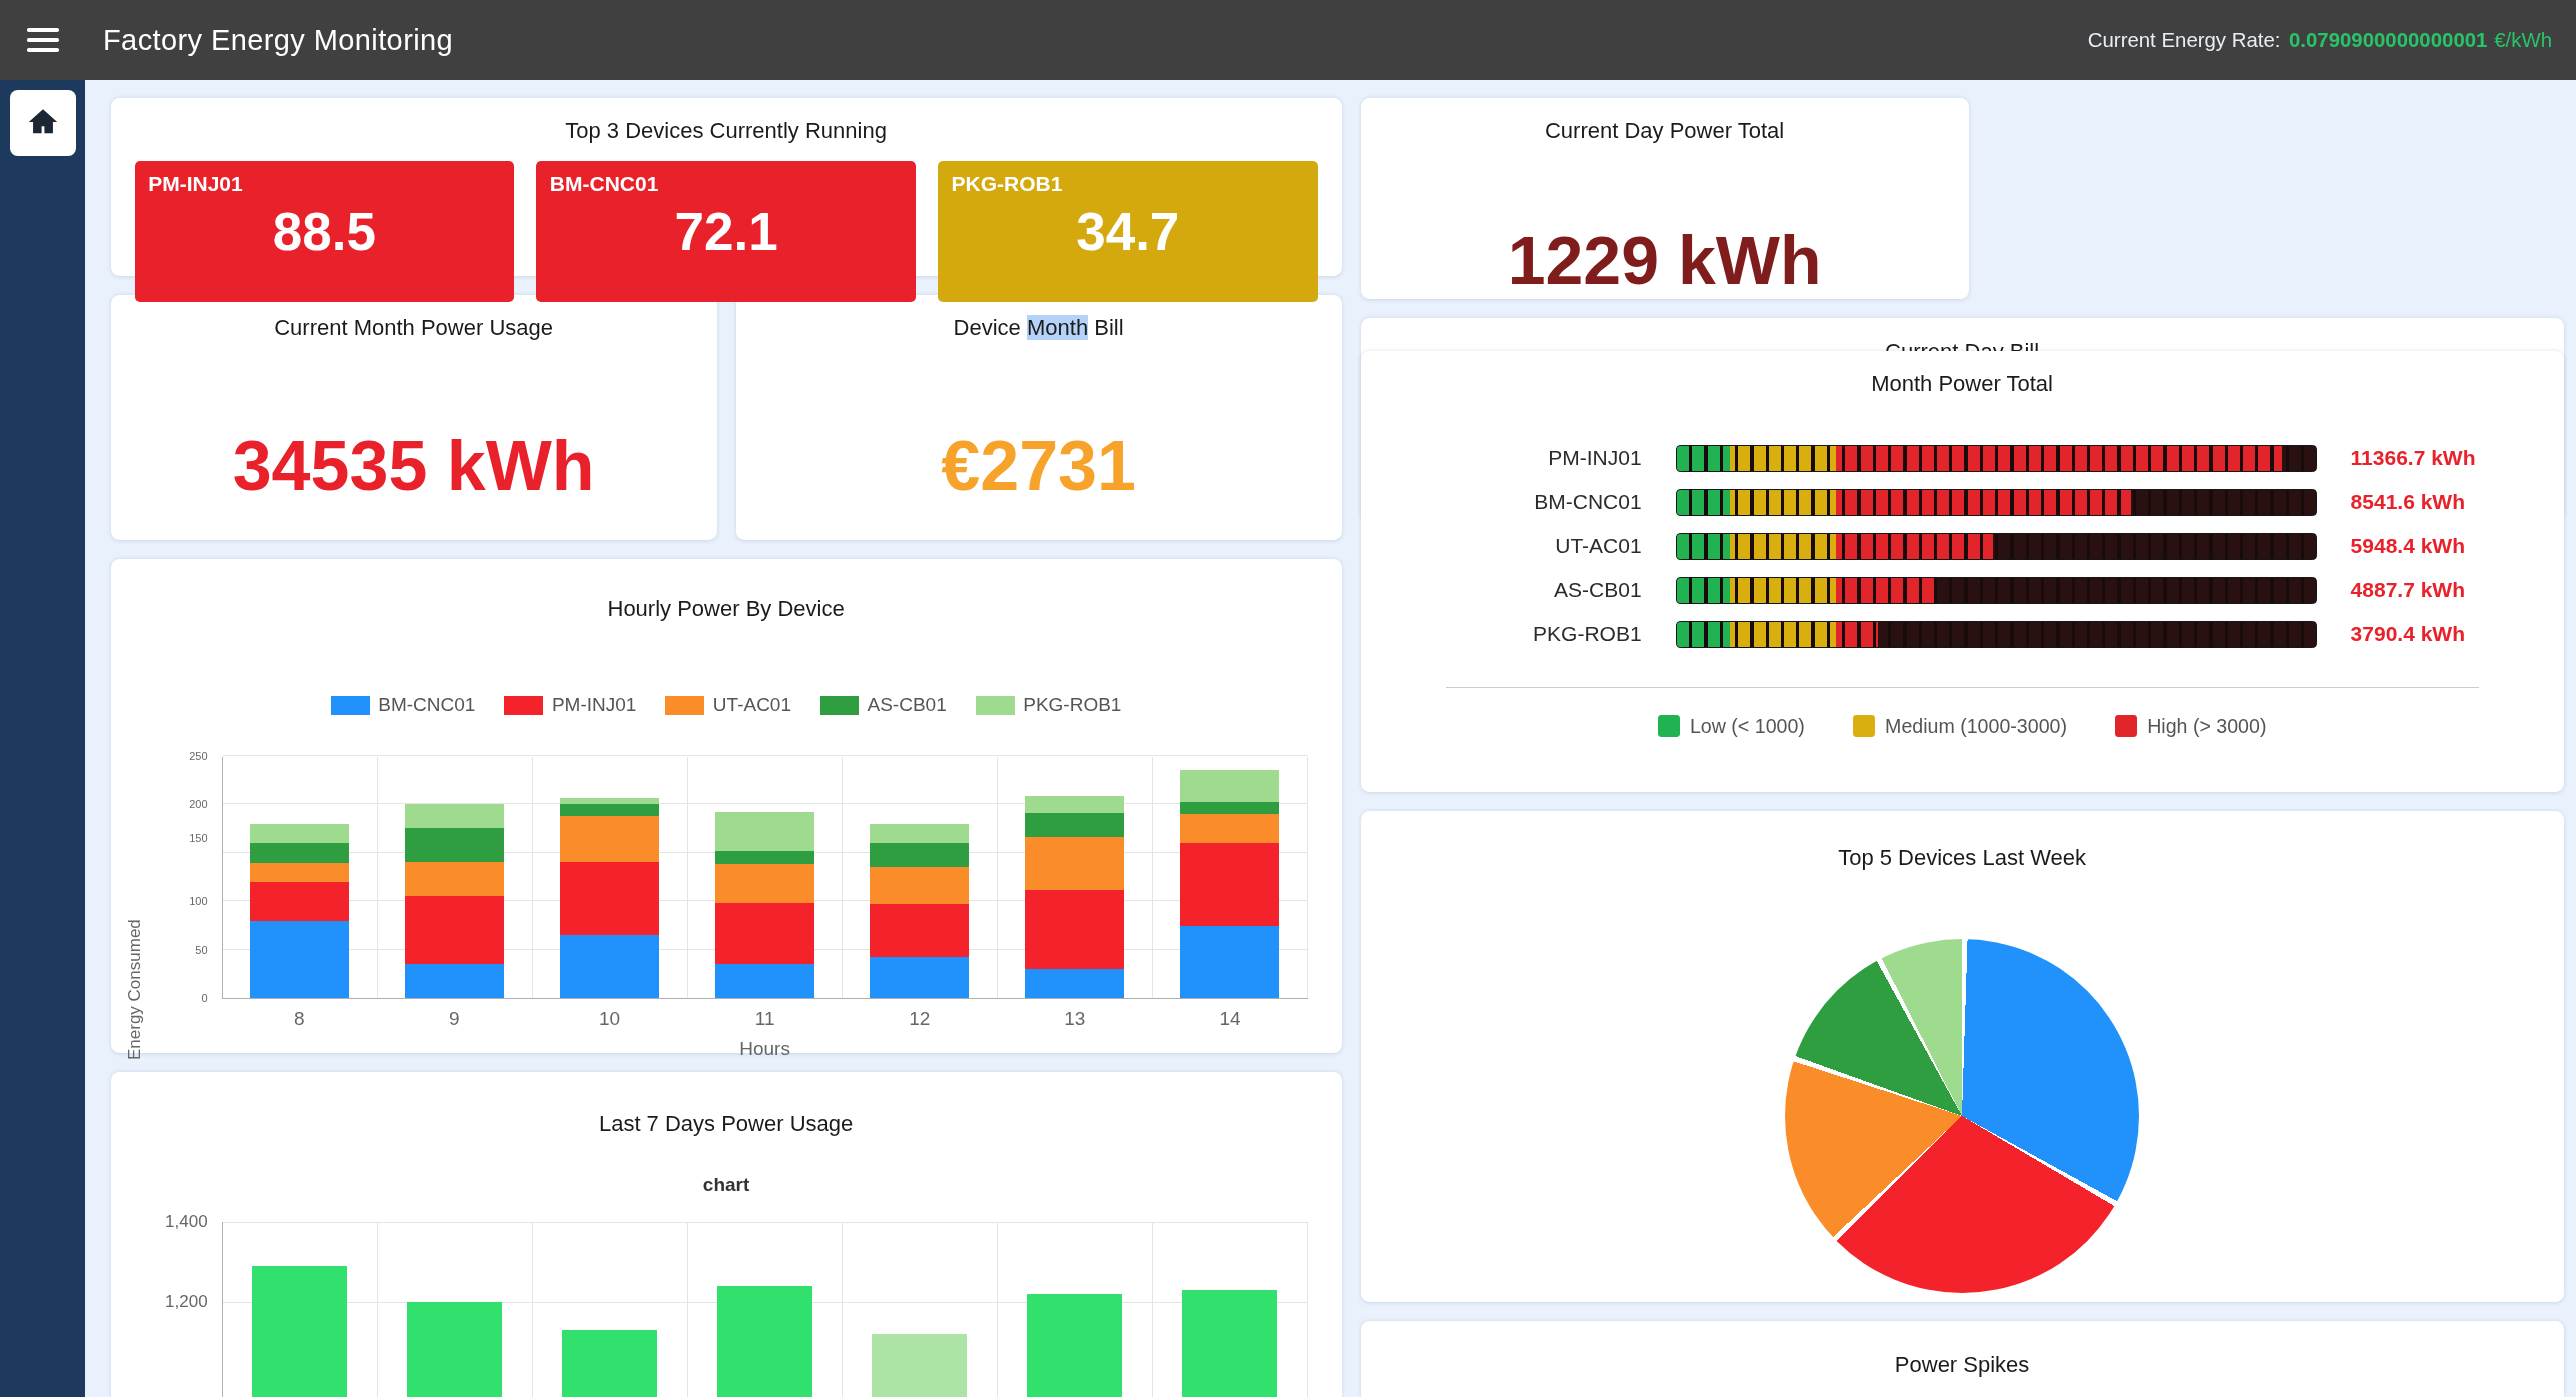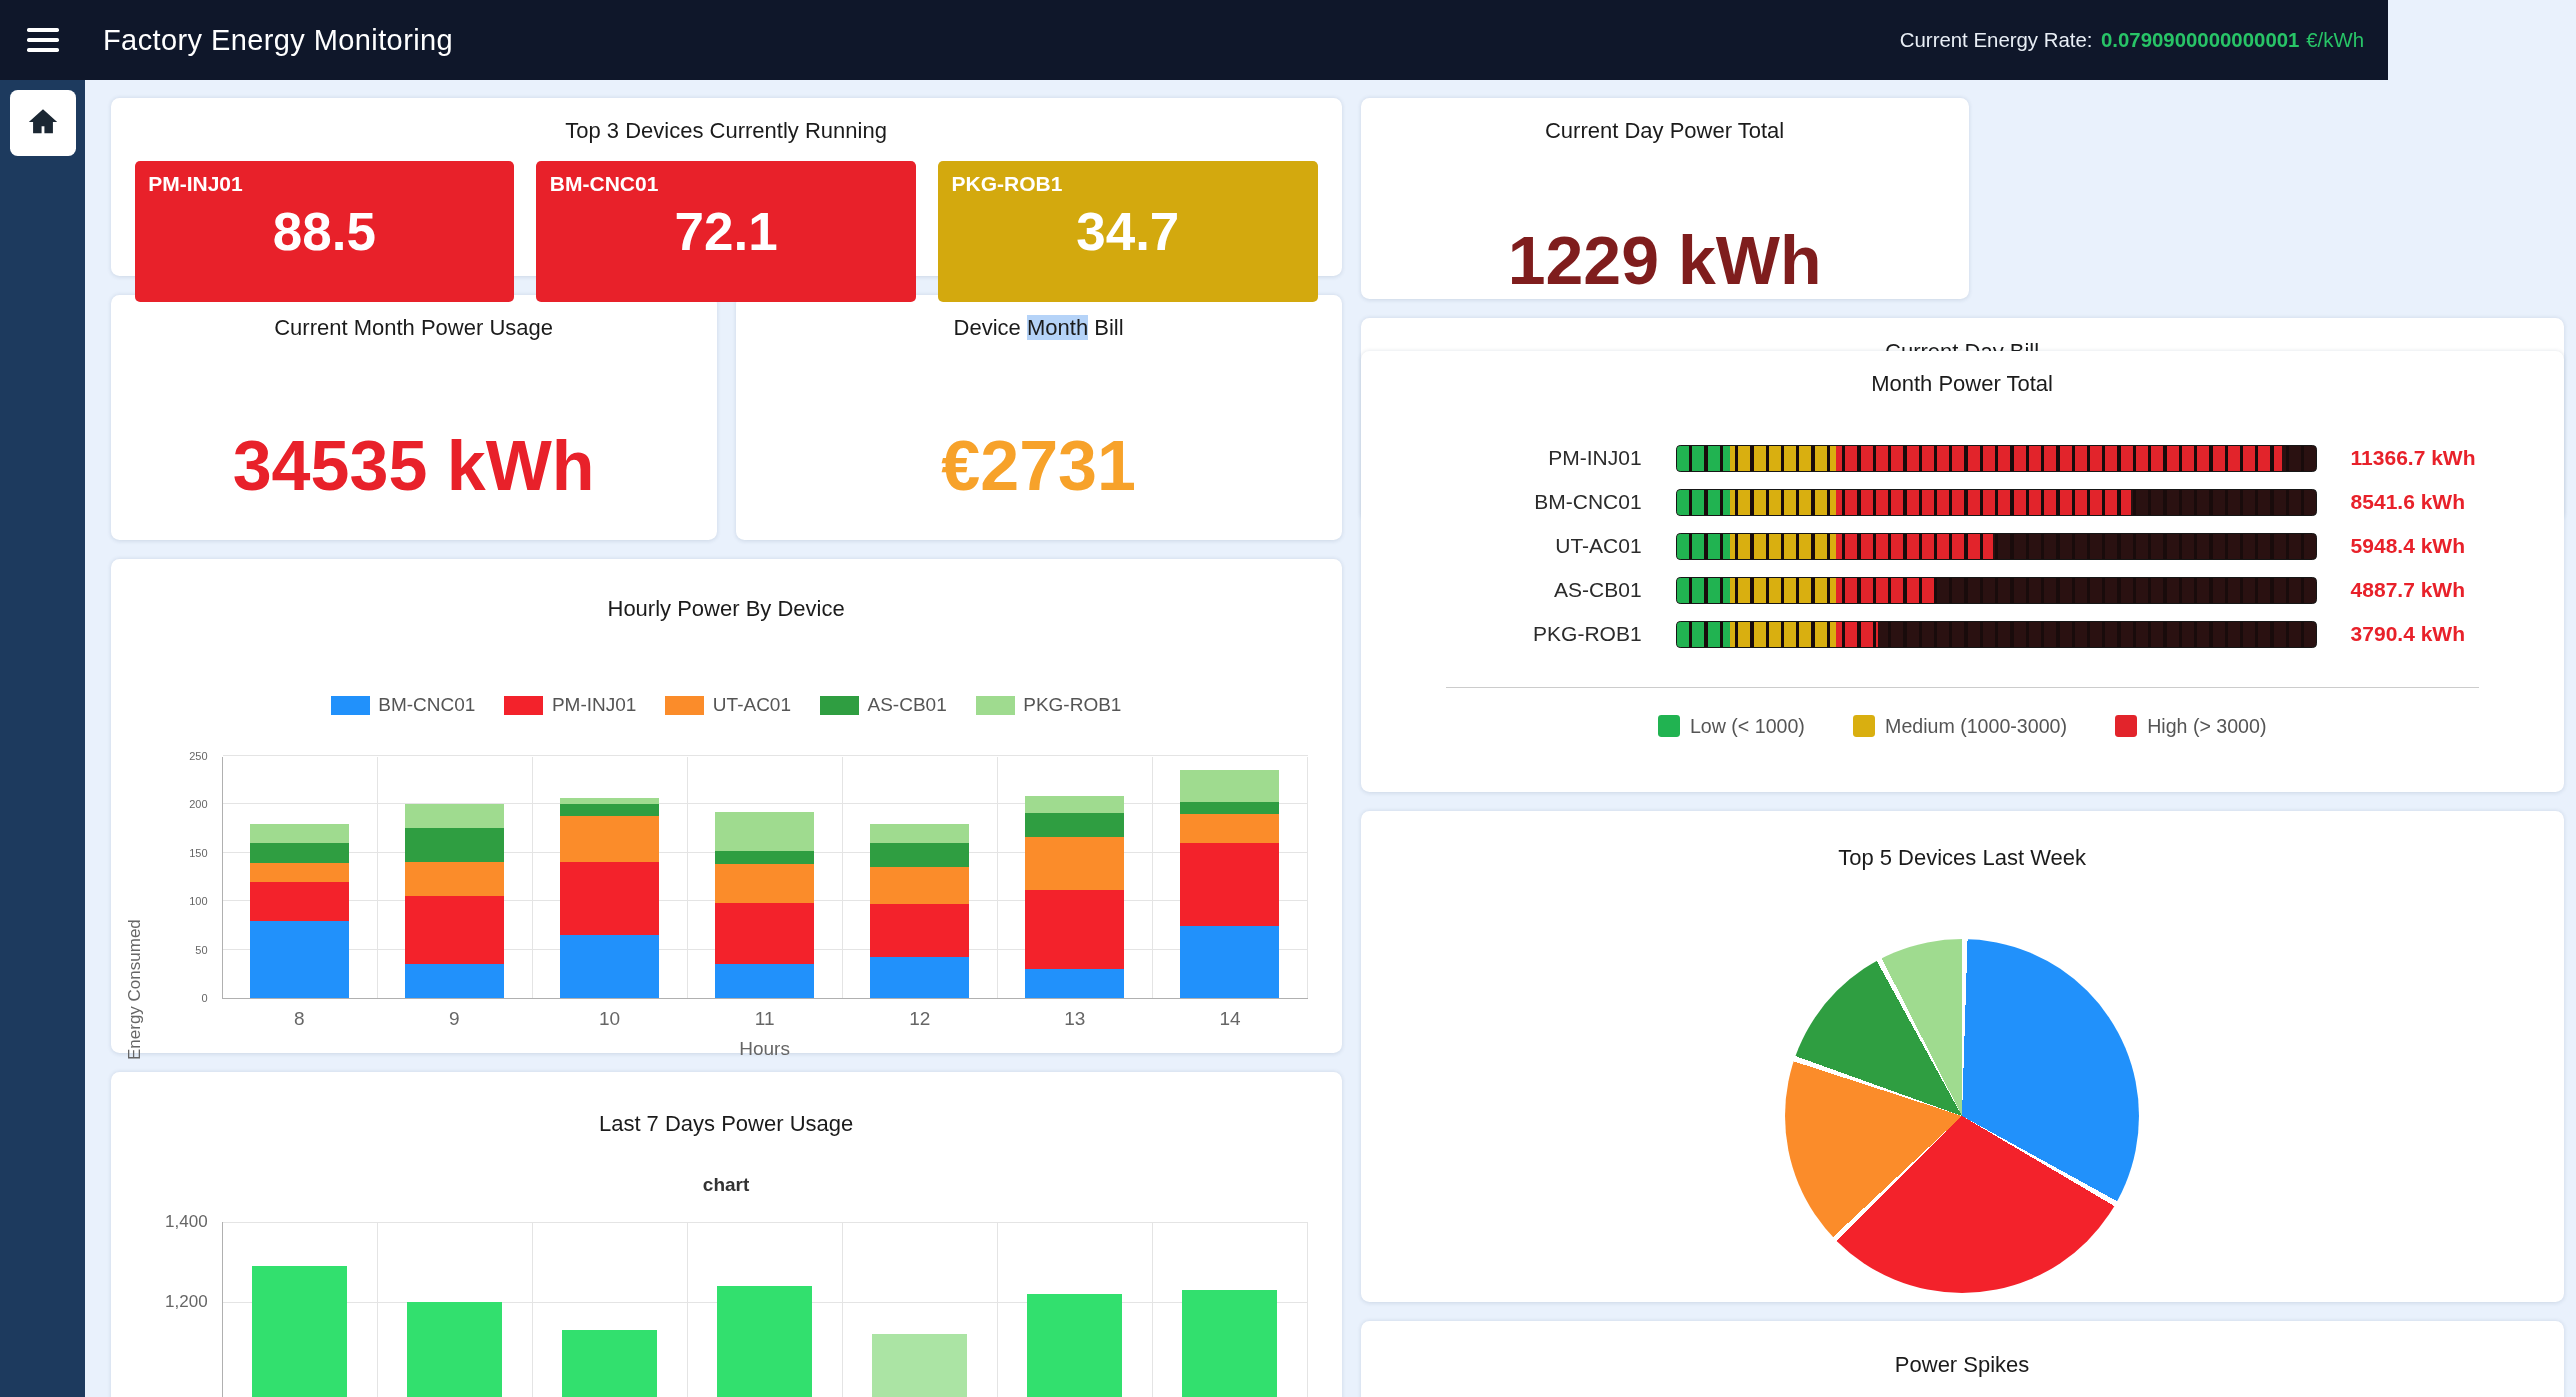--- a/index.html
+++ b/index.html
@@ -1,20 +1,20 @@
 <!DOCTYPE html>
 <html style="font-size:13.6px"><head>
 <meta charset="utf-8">
 <style>
   * { margin:0; padding:0; box-sizing:border-box; }
   html,body { width:2576px; height:1397px; overflow:hidden; }
   body { background:#e9f1fc; font-family:"Liberation Sans", sans-serif; position:relative; }
 
   
-  .header { position:absolute; top:0; left:0; width:2388px; height:80px; background:#0f172a;
+  .header { position:absolute; top:0; left:0; width:2576px; height:80px; background:#404040;
             display:flex; align-items:center; z-index:20; }
   .burger { margin-left:27px; width:32px; cursor:pointer; }
   .burger span { display:block; height:4.3px; background:#fff; border-radius:1.7px; margin:6px 0; }
   .header-title { color:#ffffff; font-size:29px; font-weight:400; margin-left:44px; letter-spacing:0.4px; }
   .rate { margin-left:auto; margin-right:24px; font-size:20.4px; color:#e8eef5; white-space:nowrap; }
   .rate .rate-value { color:#28c467; font-weight:bold; margin-left:8.5px; }
   .rate .rate-unit  { color:#28c467; margin-left:6.8px; }
 
   
   .sidebar { position:absolute; top:80px; left:0; width:85px; height:1317px; background:#1d3a5e; z-index:10; }
@@ -192,21 +192,21 @@
         </div>
       <div class="plot-wrap">
         <div class="yaxis-title">Energy Consumed</div>
         <div class="plot">
             <div class="ytick" style="bottom: 0px; transform: translateY(50%);">0</div>
             <div class="hgrid" style="bottom: 48px;"></div>
             <div class="ytick" style="bottom: 48px; transform: translateY(50%);">50</div>
             <div class="hgrid" style="bottom: 97px;"></div>
             <div class="ytick" style="bottom: 97px; transform: translateY(50%);">100</div>
             <div class="hgrid" style="bottom: 145px;"></div>
-            <div class="ytick" style="bottom: 145px; transform: translateY(50%); margin-top: 36px;">150</div>
+            <div class="ytick" style="bottom: 160px; transform: translateY(50%); margin-top: 36px;">150</div>
             <div class="hgrid" style="bottom: 194px;"></div>
             <div class="ytick" style="bottom: 194px; transform: translateY(50%);">200</div>
             <div class="hgrid" style="bottom: 242px;"></div>
             <div class="ytick" style="bottom: 242px; transform: translateY(50%);">250</div>
             <div class="cells">
               <div class="cell">
                 <div class="stack">
                   <div class="seg" style="height: 77px; background: rgb(33, 145, 251);"></div>
                   <div class="seg" style="height: 39px; background: rgb(243, 34, 43);"></div>
                   <div class="seg" style="height: 19.4px; background: rgb(251, 140, 42);"></div>

